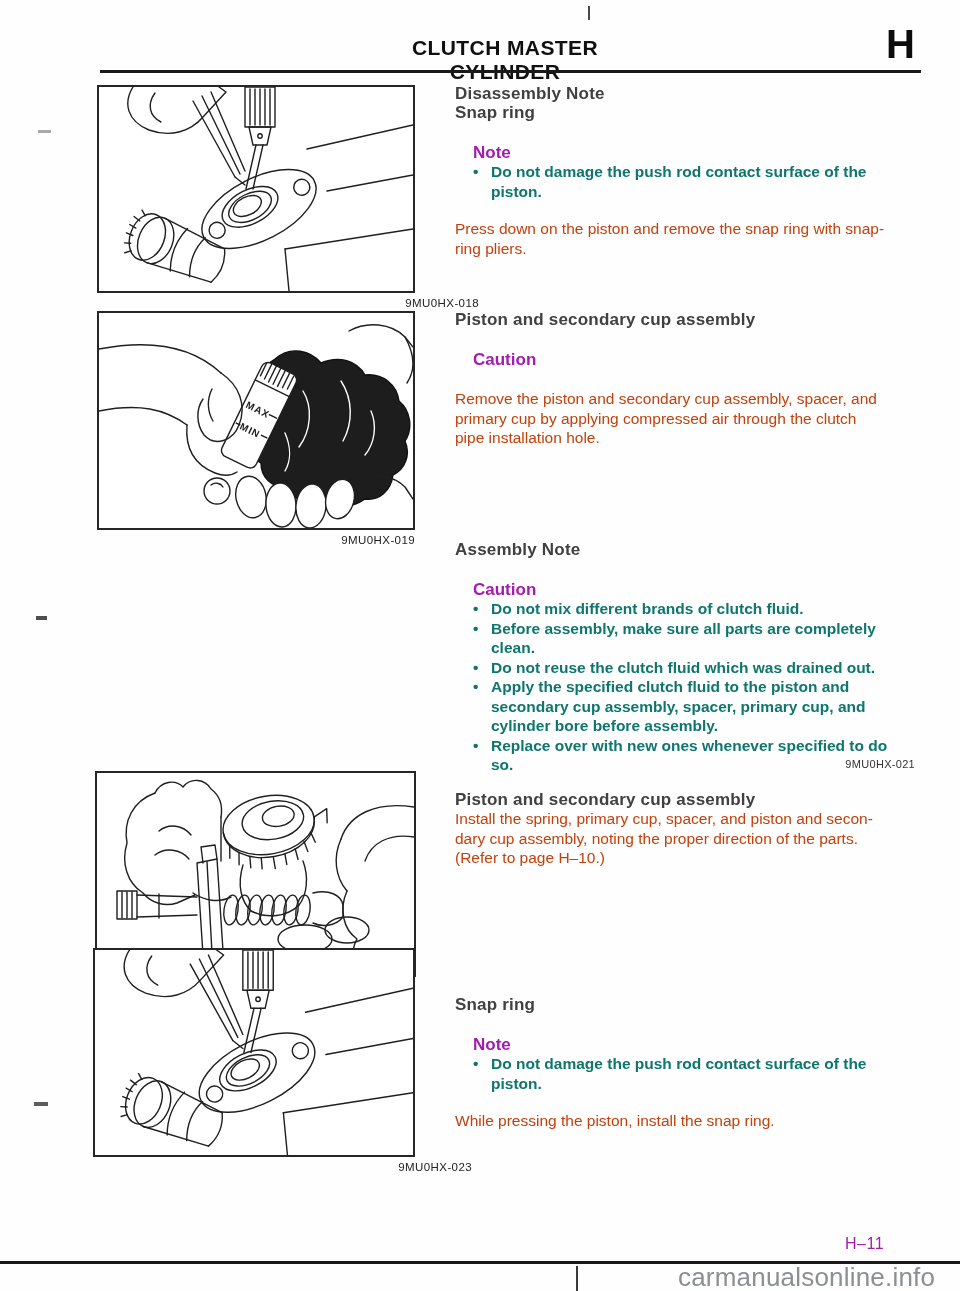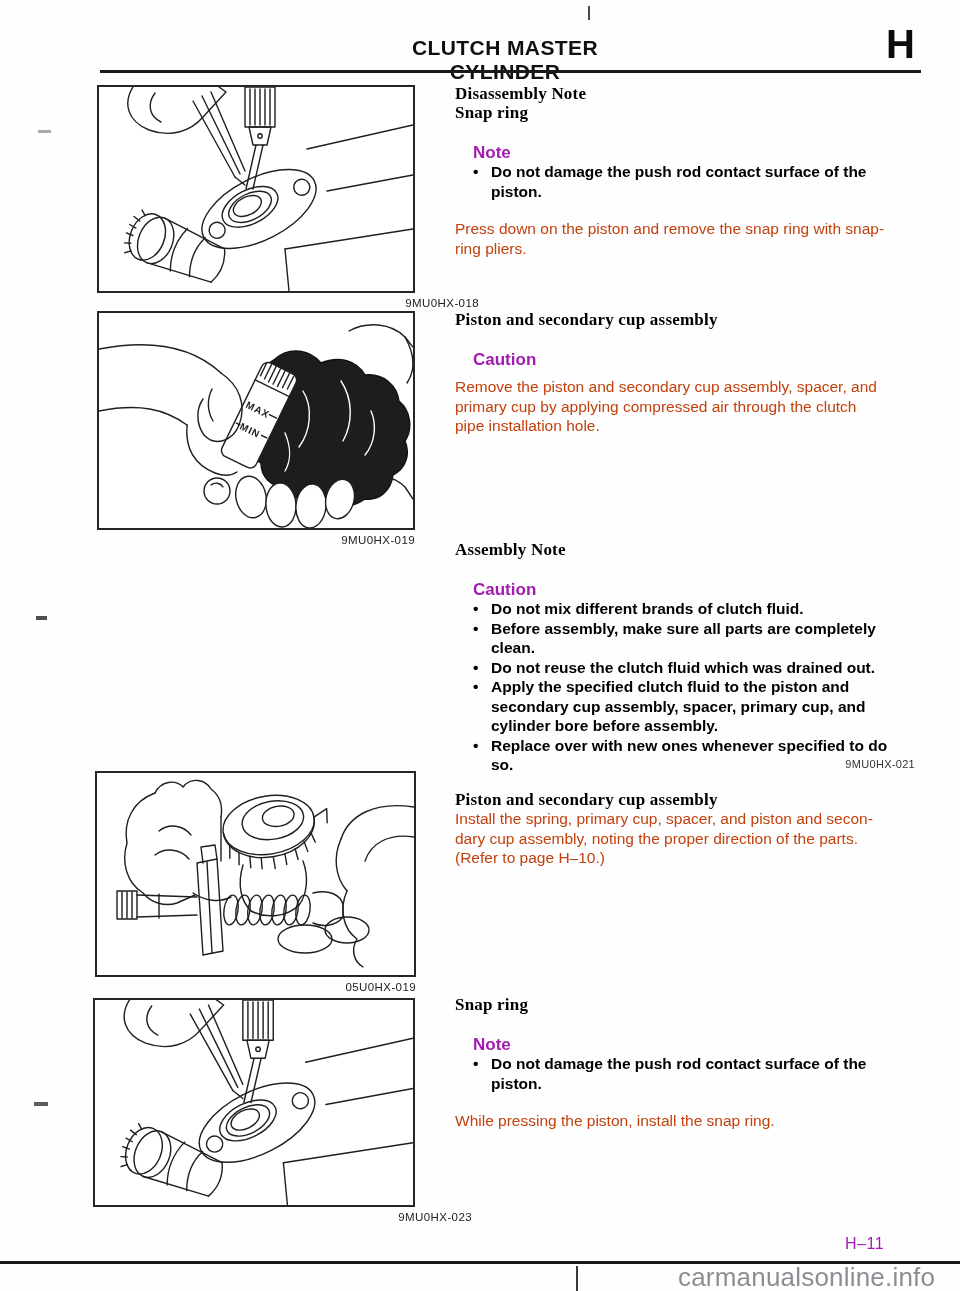--- a/index.html
+++ b/index.html
@@ -26,27 +26,27 @@
   .fig-box { border:2px solid #262626; background:#ffffff; }
   .fig-box svg { display:block; }
   .fig-caption {
     margin-top:3px; text-align:right;
     font-size:11.5px; line-height:14px; letter-spacing:.4px; color:#222;
   }
   svg text { font-family:"Liberation Sans", sans-serif; font-size:10px; font-weight:bold; fill:#1f1f1f; stroke:none; letter-spacing:1px; }
 
   
   .sec { position:absolute; left:455px; width:466px; }
-  .sec-title { font-size:17px; line-height:19px; font-weight:bold; letter-spacing:.2px; color:#000000;font-family:Liberation Serif, serif; }
+  .sec-title { font-size:17px; line-height:19px; font-weight:bold; letter-spacing:.2px; color:#404040; }
   .callout { margin:21px 0 0 18px; }
   .callout-label { font-size:17px; line-height:19px; font-weight:bold; color:#a21caf; }
   .bullets { list-style:none; width:440px; }
   .bullet {
     position:relative; padding-left:18px;
-    font-size:15.5px; line-height:19.5px; font-weight:bold; color:#000000;
+    font-size:15.5px; line-height:19.5px; font-weight:bold; color:#0f766e;
   }
   .bullet::before { content:"•"; position:absolute; left:0; top:0; }
   .body-text {
     margin:18px 0 0 0; white-space:pre;
     font-size:15.5px; line-height:19.5px; color:#c2410c;
   }
   .fig-code { position:absolute; right:6px; top:218px; font-size:11px; letter-spacing:.3px; color:#333; }
 
   
   .page-number { position:absolute; left:845px; top:1235px; font-size:16px; letter-spacing:.5px; color:#a21caf; }
@@ -202,21 +202,21 @@
           <path d="M124,44 L124,88"></path>
           <path d="M62,58 C 72,50 86,52 94,62"></path>
           <path d="M58,82 C 68,74 84,76 92,86"></path>
           <path d="M96,120 C 108,128 122,130 134,124"></path>
         </g>
       </svg>
     </div>
     <figcaption class="fig-caption">05U0HX-019</figcaption>
   </figure>
 
-  <figure class="fig" style="left:93px;top:998px;width:379px">
+  <figure class="fig" style="left:93px;top:948px;width:379px">
     <div class="fig-box" style="width:322px;height:209px">
       <svg width="318" height="205" viewBox="0 0 314 204" preserveAspectRatio="none">
         <use href="#snapring-art"></use>
       </svg>
     </div>
     <figcaption class="fig-caption">9MU0HX-023</figcaption>
   </figure>
 
   <section class="sec" style="top:84px">
     <h2 class="sec-title">Disassembly Note</h2>
@@ -229,21 +229,21 @@
     </div>
     <p class="body-text">Press down on the piston and remove the snap ring with snap-
 ring pliers.</p>
   </section>
 
   <section class="sec" style="top:310px">
     <h2 class="sec-title">Piston and secondary cup assembly</h2>
     <div class="callout">
       <div class="callout-label">Caution</div>
     </div>
-    <p class="body-text" style="margin-top:8px">Remove the piston and secondary cup assembly, spacer, and
+    <p class="body-text" style="margin-top:20px">Remove the piston and secondary cup assembly, spacer, and
 primary cup by applying compressed air through the clutch
 pipe installation hole.</p>
   </section>
 
   <section class="sec" style="top:540px">
     <h2 class="sec-title">Assembly Note</h2>
     <div class="callout">
       <div class="callout-label">Caution</div>
       <ul class="bullets">
         <li class="bullet">Do not mix different brands of clutch fluid.</li>

